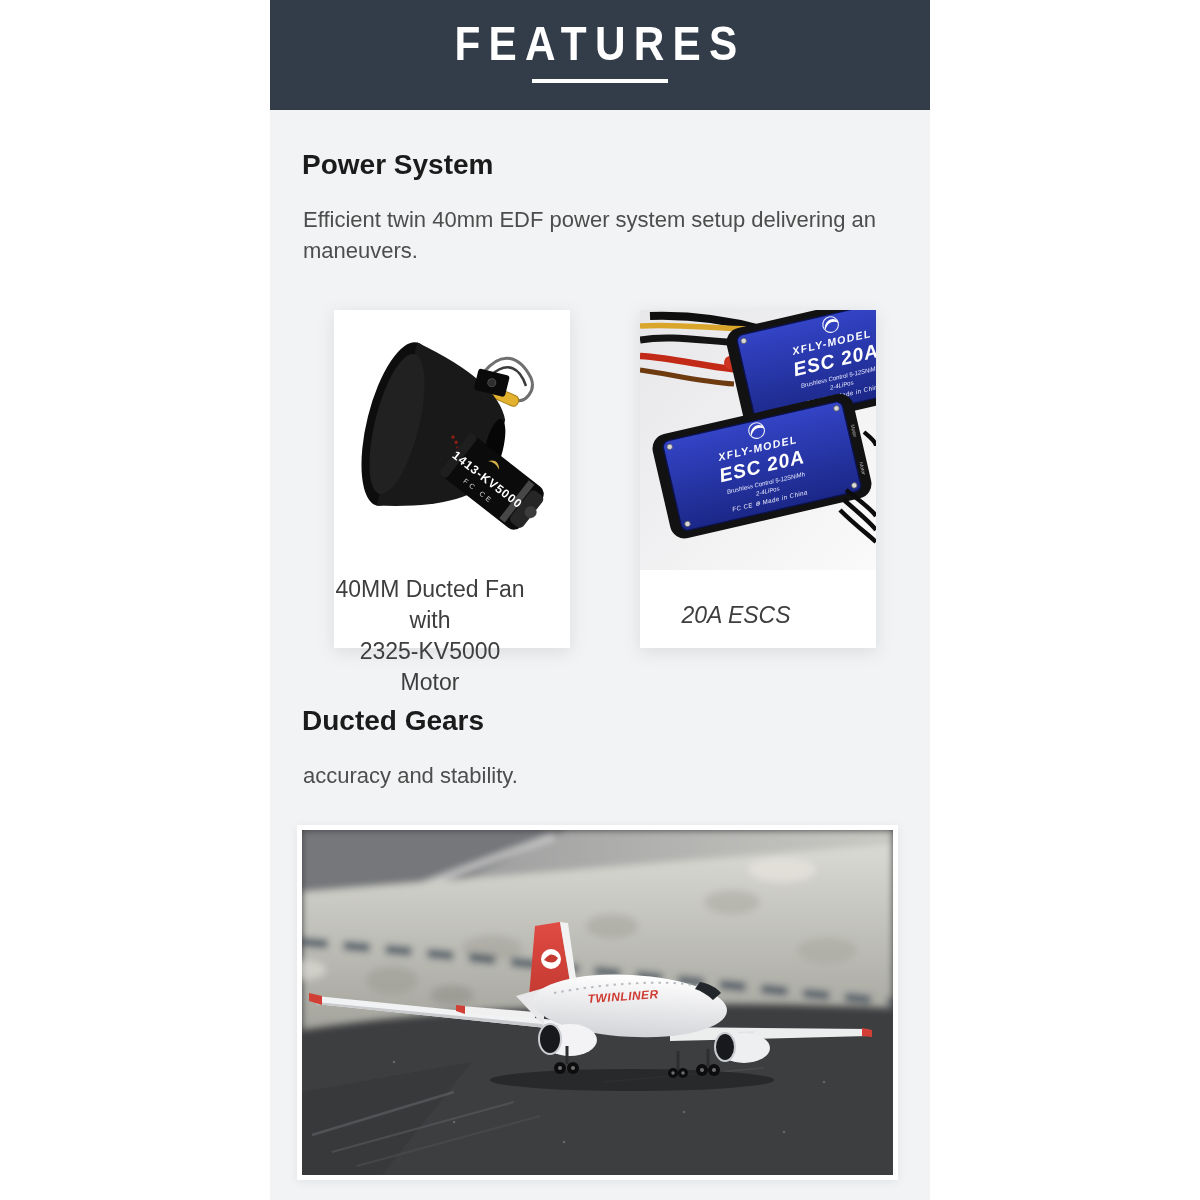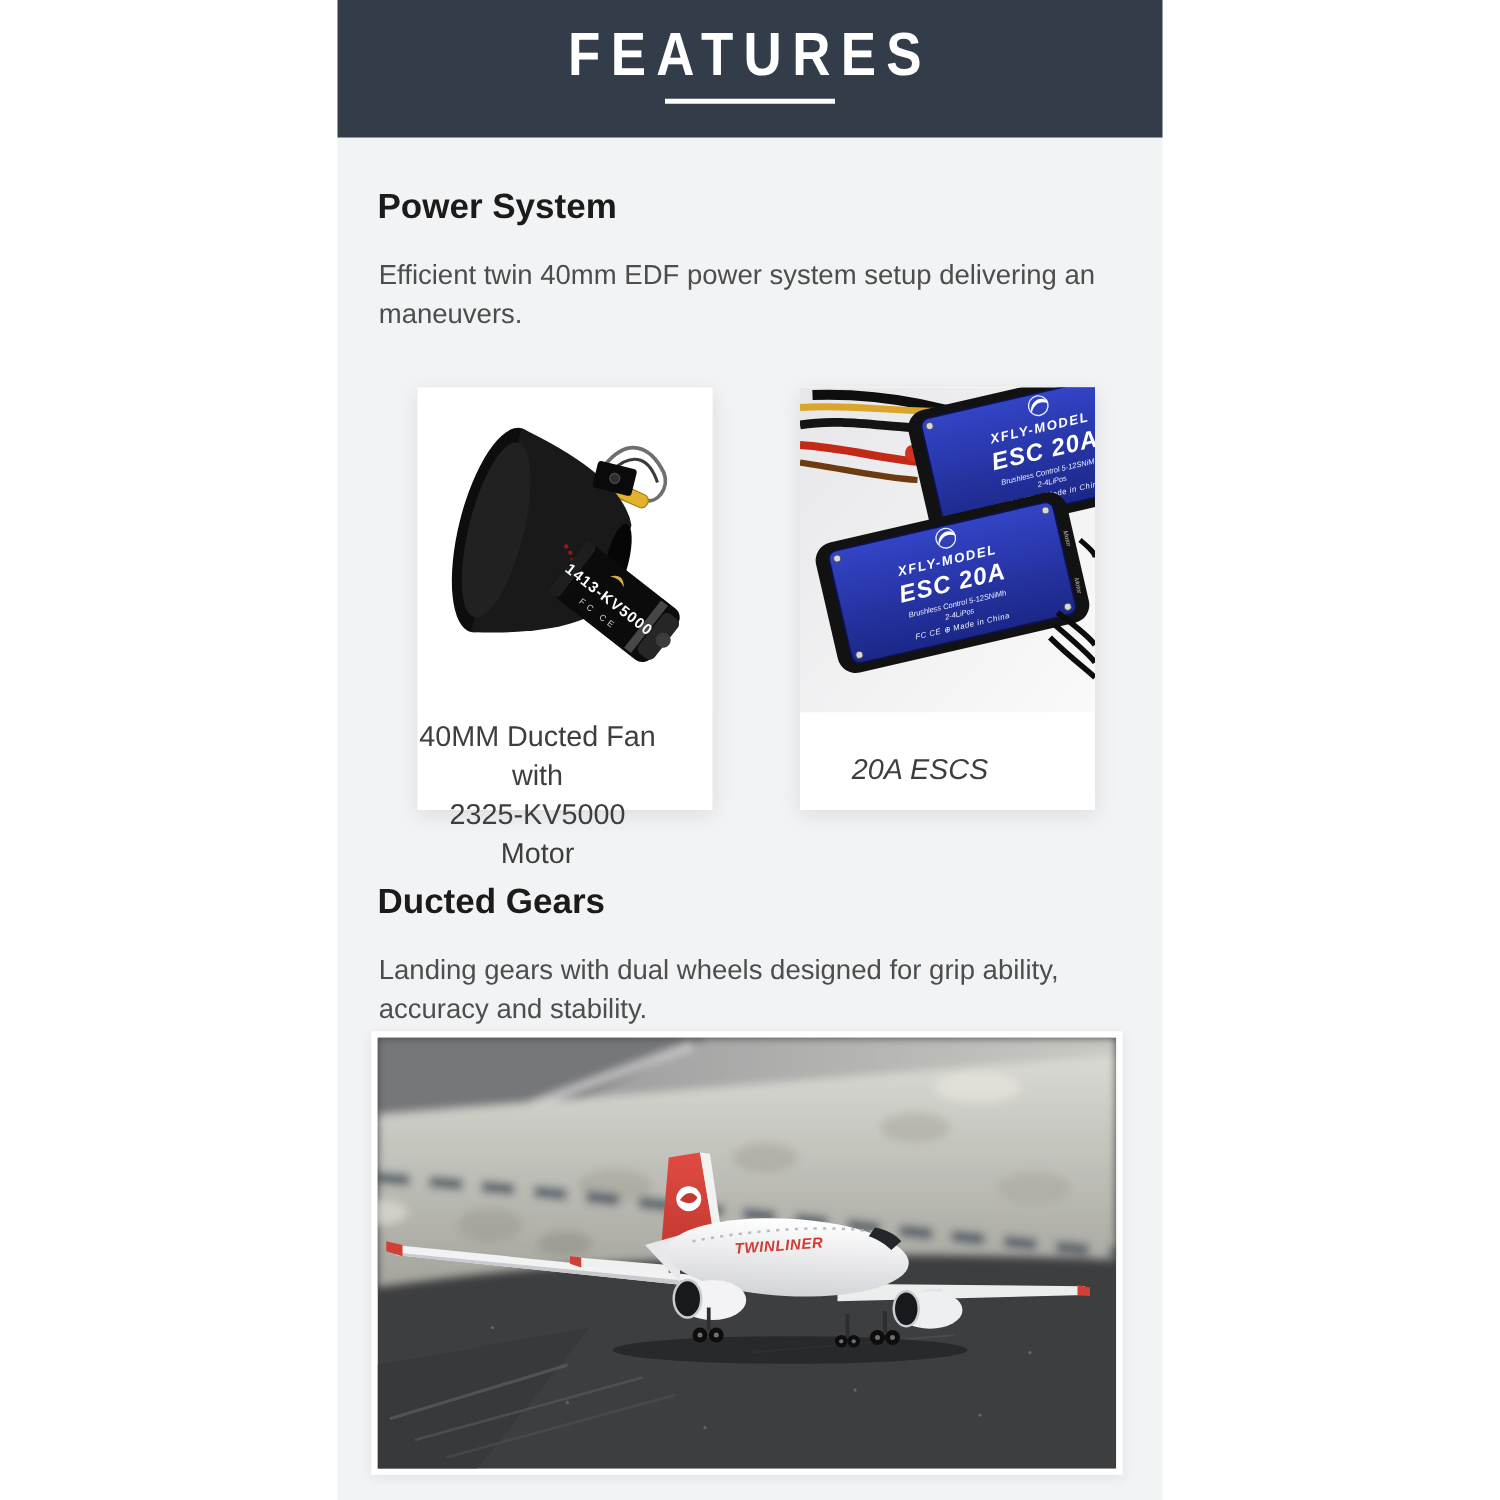--- a/index.html
+++ b/index.html
@@ -129,21 +129,20 @@
         <path d="M204,190 C220,204 232,214 236,220" stroke="#0c0c0c" stroke-width="4.5" fill="none"></path>
         <path d="M200,200 C216,216 230,226 236,232" stroke="#0c0c0c" stroke-width="4.5" fill="none"></path>
       </svg>
       <div class="caption cap-esc">
         <div class="caption-line">20A ESCS</div>
       </div>
     </div>
 
     <h2 class="section-heading h-landing">Ducted Gears</h2>
     <div class="body-text p-landing">
-      <div class="body-line">Landing gears with dual wheels designed for grip ability,</div>
       <div class="body-line">accuracy and stability.</div>
     </div>
 
     <div class="photo-frame">
       <svg width="591" height="345" viewBox="0 0 591 345">
         <defs>
           <linearGradient id="topGrad" x1="0" y1="0" x2="1" y2="0">
             <stop offset="0" stop-color="#8d8e90"></stop>
               <stop offset="1" stop-color="#c9c9c4"></stop>
           </linearGradient>

